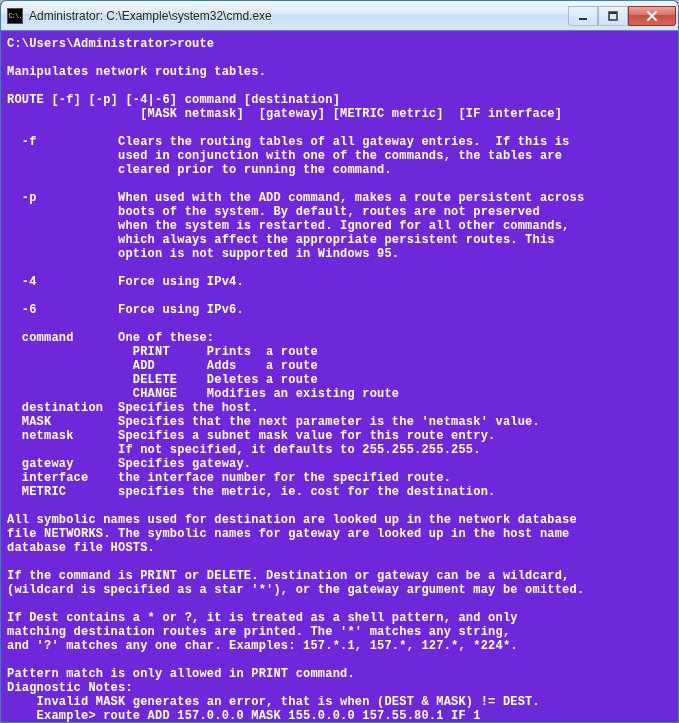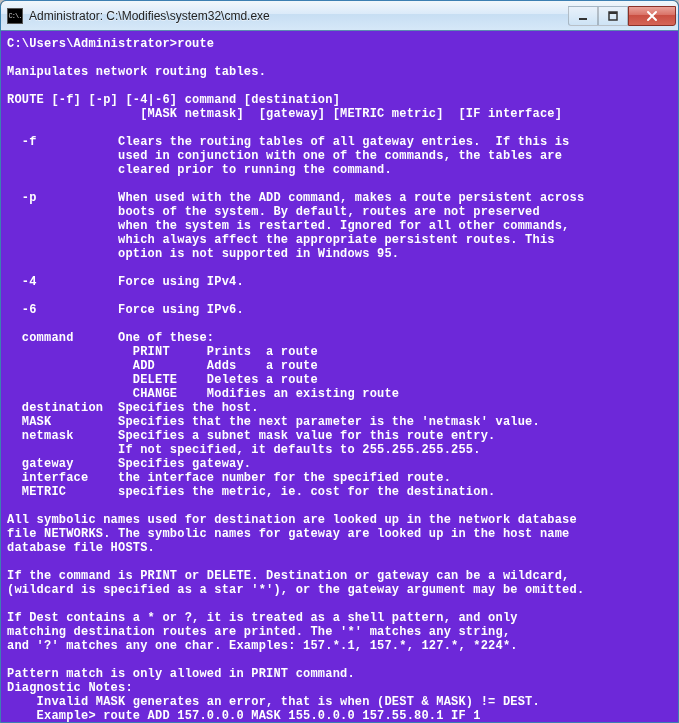--- a/index.html
+++ b/index.html
@@ -93,21 +93,21 @@
     font-weight: bold;
     letter-spacing: 0.2px;
   }
 </style>
 </head>
 <body>
 
 <div class="window">
   <div class="titlebar">
     <div class="title-icon">C:\.</div>
-    <div class="title-text">Administrator: C:\Modifies\system32\cmd.exe</div>
+    <div class="title-text">Administrator: C:\Example\system32\cmd.exe</div>
     <div class="win-buttons">
       <div class="win-btn min">
         <svg width="10" height="10" viewBox="0 0 10 10">
             <rect x="1" y="7" width="8" height="2" fill="#333"></rect>
           </svg>
       </div>
       <div class="win-btn max">
         <svg width="10" height="10" viewBox="0 0 10 10">
             <rect x="1" y="1" width="8" height="8" fill="none" stroke="#333" stroke-width="1.5"></rect>
             <rect x="1" y="1" width="8" height="2" fill="#333"></rect>

